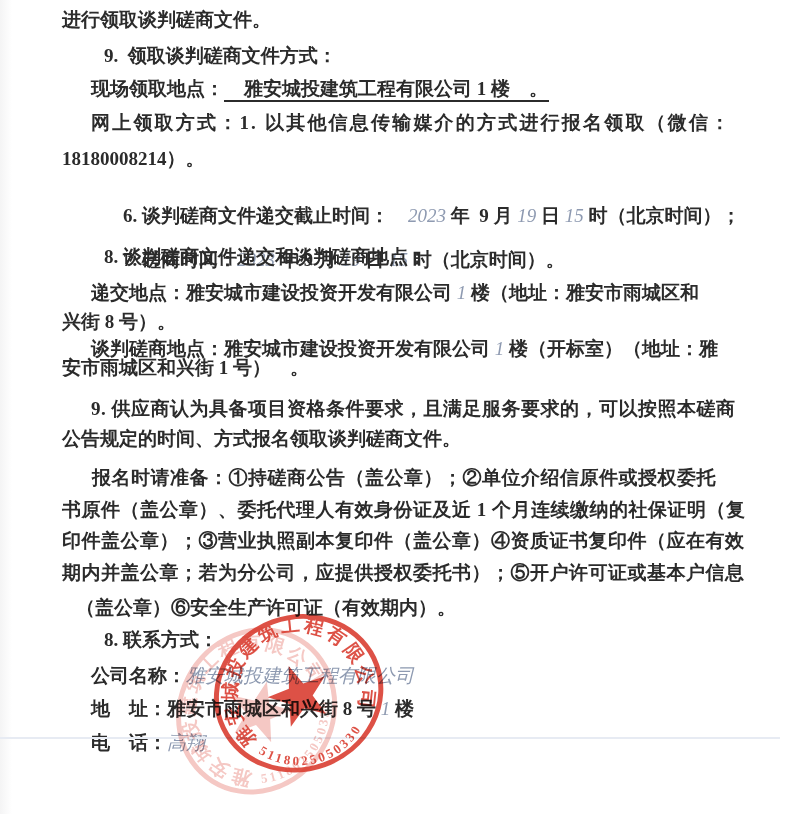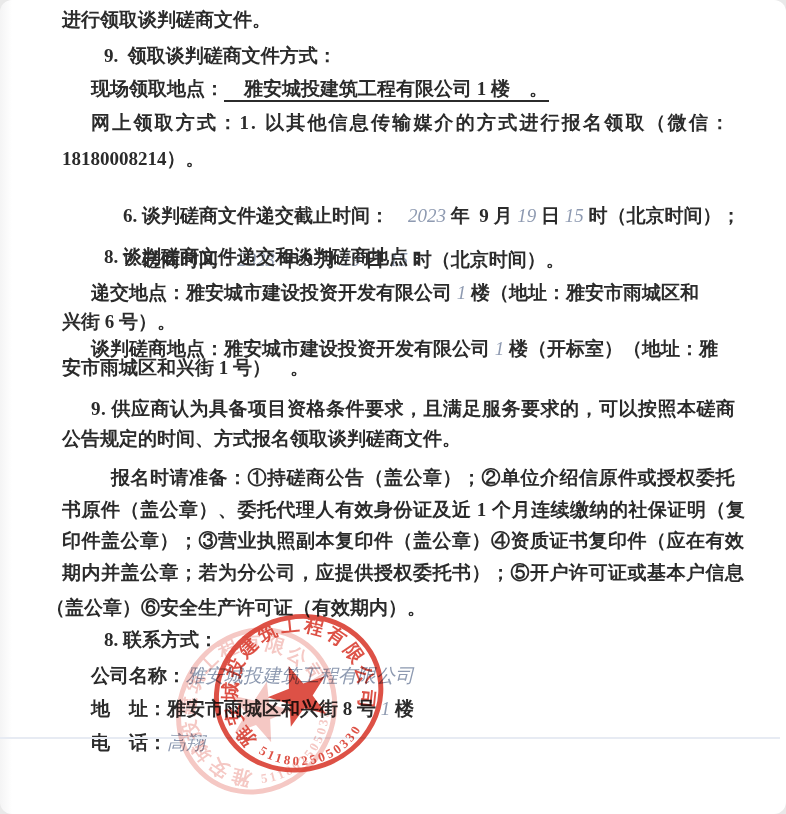--- a/index.html
+++ b/index.html
@@ -10,21 +10,20 @@
     --scanline:#e7ebf3;
   }
   html,body{margin:0;padding:0;background:#e9e9e9;}
   .page{
     position:relative;
     width:786px;height:814px;
     background:var(--paper);
     font-family:"Liberation Serif","DejaVu Serif",serif;
     color:var(--ink);
     overflow:hidden;
-    border-radius:12px;
   }
   .edge-shade{
     position:absolute;left:0;top:0;width:12px;height:100%;
     background:linear-gradient(to right,rgba(70,70,80,.06),rgba(70,70,80,0));
     pointer-events:none;
   }
   .ln{
     position:absolute;
     font-size:19px;
     font-weight:600;
@@ -65,31 +64,31 @@
     <span>6. 谈判磋商文件递交截止时间：　</span><span class="mut">2023</span><span> 年  9 月 </span><span class="mut">19</span><span> 日 </span><span class="mut">15</span><span> 时（北京时间）；</span>
   </div>
 
   <div class="ln" style="left:104px;top:227px">
     <span>7. 磋商时间：</span><span class="mut">2023</span><span> 年 9 月 </span><span class="mut">19</span><span> 日 </span><span class="mut">15</span><span> 时（北京时间）。</span>
   </div>
 
   <div class="ln" style="left:104px;top:246px"><span>8. 谈判磋商文件递交和谈判磋商地点：</span></div>
 
   <div class="ln" style="left:91px;top:282px"><span>递交地点：雅安城市建设投资开发有限公司 </span><span class="mut">1</span><span> 楼（地址：雅安市雨城区和</span></div>
-  <div class="ln" style="left:62px;top:311px"><span>兴街 6 号）。</span></div>
+  <div class="ln" style="left:62px;top:311px"><span>兴街 8 号）。</span></div>
   <div class="ln" style="left:91px;top:338px"><span>谈判磋商地点：雅安城市建设投资开发有限公司 </span><span class="mut">1</span><span> 楼（开标室）（地址：雅</span></div>
   <div class="ln" style="left:62px;top:357px"><span>安市雨城区和兴街 1 号）　。</span></div>
 
   <div class="ln sp-med" style="left:91px;top:398px"><span>9. 供应商认为具备项目资格条件要求，且满足服务要求的，可以按照本磋商</span></div>
   <div class="ln" style="left:62px;top:428px"><span>公告规定的时间、方式报名领取谈判磋商文件。</span></div>
-  <div class="ln sp-med" style="left:111px;top:467px"><span>报名时请准备：①持磋商公告（盖公章）；②单位介绍信原件或授权委托</span></div>
+  <div class="ln sp-med" style="left:92px;top:467px"><span>报名时请准备：①持磋商公告（盖公章）；②单位介绍信原件或授权委托</span></div>
   <div class="ln sp-med" style="left:62px;top:499px"><span>书原件（盖公章）、委托代理人有效身份证及近 1 个月连续缴纳的社保证明（复</span></div>
   <div class="ln sp-med" style="left:62px;top:530px"><span>印件盖公章）；③营业执照副本复印件（盖公章）④资质证书复印件（应在有效</span></div>
   <div class="ln sp-med" style="left:62px;top:562px"><span>期内并盖公章；若为分公司，应提供授权委托书）；⑤开户许可证或基本户信息</span></div>
-  <div class="ln" style="left:46px;top:597px"><span>（盖公章）⑥安全生产许可证（有效期内）。</span></div>
+  <div class="ln" style="left:76px;top:597px"><span>（盖公章）⑥安全生产许可证（有效期内）。</span></div>
 
   <div class="ln" style="left:104px;top:629px"><span>8. 联系方式：</span></div>
   <div class="ln" style="left:91px;top:665px"><span>公司名称：</span><span class="mut">雅安城投建筑工程有限公司</span></div>
   <div class="ln" style="left:91px;top:698px"><span>地　址：雅安市雨城区和兴街 8 号 </span><span class="mut">1</span><span> 楼</span></div>
   <div class="ln" style="left:91px;top:732px"><span>电　话：</span><span class="mut">高翔</span></div>
 
   <div class="scan-line"></div>
 
   <div class="seal">
     <svg class="seal-main" width="200" height="192" viewBox="0 0 200 192">

